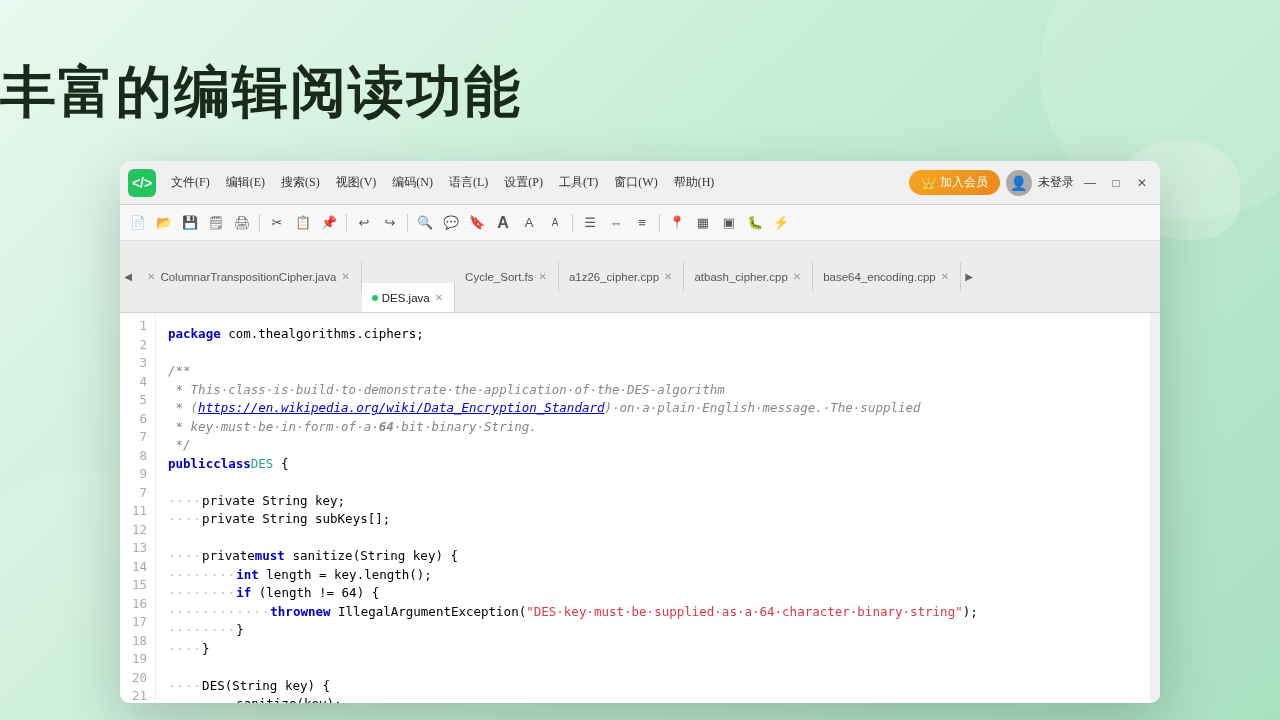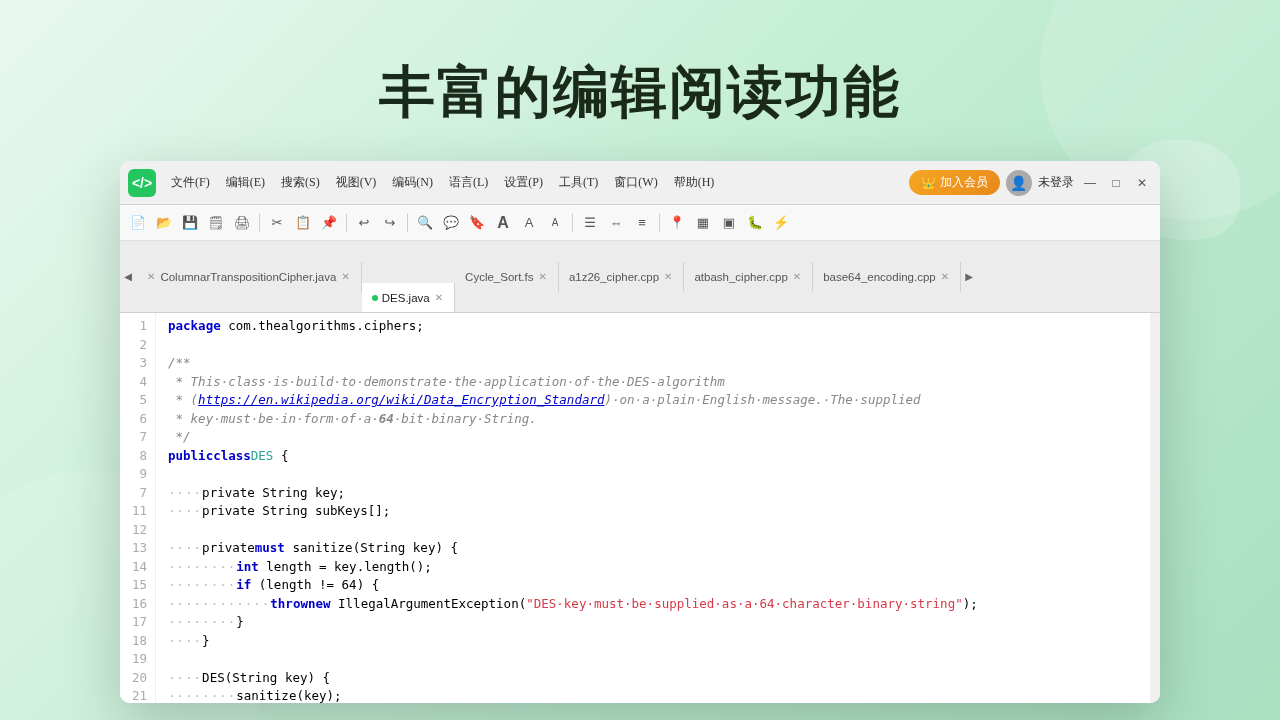--- a/index.html
+++ b/index.html
@@ -32,21 +32,20 @@
       background: rgba(255,255,255,0.1);
     }
     .bg-blob {
       position: absolute;
       top: 140px; right: 40px;
       width: 120px; height: 100px;
       border-radius: 50% 50% 40% 60%;
       background: rgba(255,255,255,0.2);
     }
     .page-title {
-      text-align: center;
       font-size: 56px;
       font-weight: 900;
       color: #1a2a1a;
       padding-top: 55px;
       padding-bottom: 30px;
       letter-spacing: 2px;
     }
     .editor-window {
       position: relative;
       margin: 0 auto;
@@ -214,20 +213,21 @@
       padding-top: 4px;
       user-select: none;
     }
     .code-content {
       flex: 1;
       padding: 4px 0 4px 12px;
       font-family: 'Consolas', 'Monaco', monospace;
       font-size: 12.5px;
       line-height: 18.5px;
       overflow: hidden;
+      margin-top: 8px;
     }
     .code-line { white-space: pre; display: flex; align-items: baseline; }
     .kw { color: #0000cc; font-weight: bold; }
     .kw2 { color: #000000; }
     .str { color: #d73a49; }
     .comment { color: #888; font-style: italic; }
     .link { color: #0000cc; text-decoration: underline; text-align: right; }
     .dots { color: #bbb; letter-spacing: 1px; }
     .scrollbar-area {
       width: 10px;

